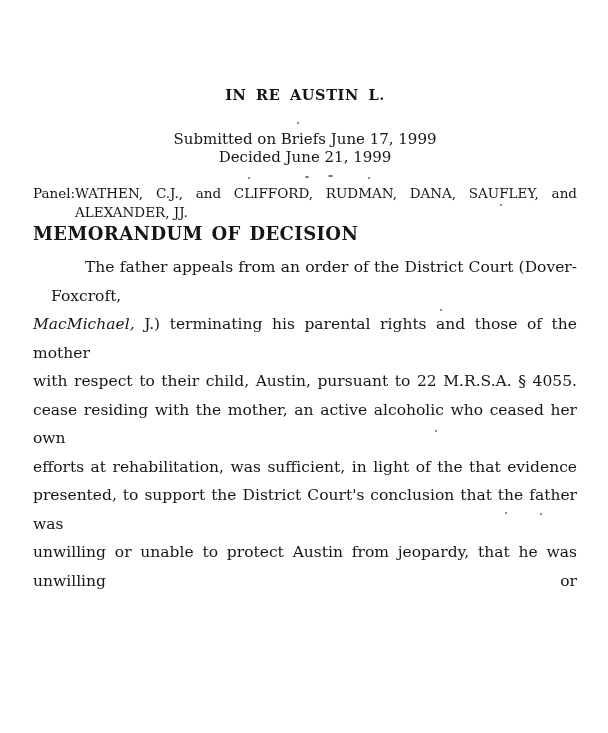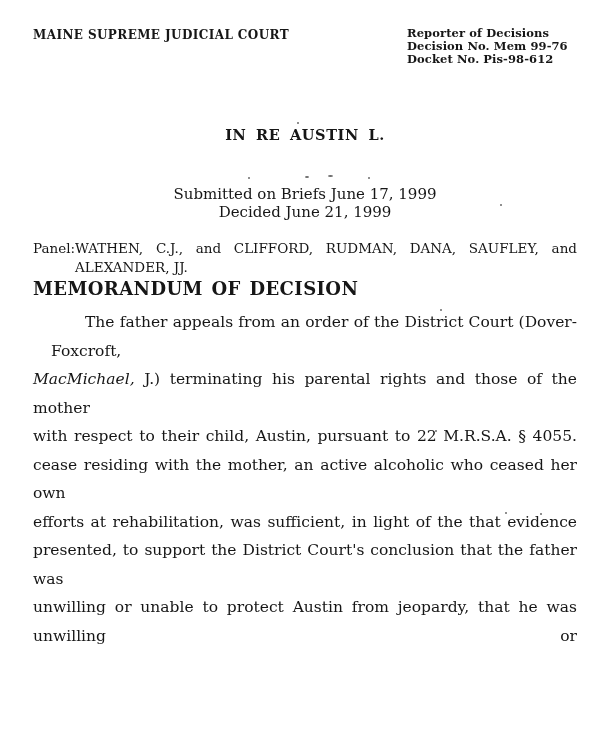--- a/index.html
+++ b/index.html
@@ -44,21 +44,21 @@
   .case-title {
     margin-top: 59px;
     text-align: center;
     font-size: 14.5px;
     line-height: 18px;
     letter-spacing: 0.6px;
     word-spacing: 4px;
     font-weight: 600;
   }
   .dates-block {
-    margin-top: 42px;
+    margin-top: 27px;
     text-align: center;
     font-size: 15px;
     line-height: 17.5px;
     font-weight: 500;
   }
   
   .panel-row {
     margin-top: 18px;
     display: flex;
     font-size: 13.5px;
@@ -115,28 +115,20 @@
     background: #3a3a3a;
     border-radius: 50%;
     opacity: 0.75;
   }
 </style>
 </head>
 <body>
 
 <div class="page">
 
-  <div class="header-row">
-    <div class="court-name">MAINE SUPREME JUDICIAL COURT</div>
-    <div class="reporter-block">
-      <div>Reporter of Decisions</div>
-      <div>Decision No. Mem 99-76</div>
-      <div>Docket No. Pis-98-612</div>
-    </div>
-  </div>
 
   <div class="case-title">IN RE AUSTIN L.</div>
 
   <div class="dates-block">
     <div>Submitted on Briefs June 17, 1999</div>
     <div>Decided June 21, 1999</div>
   </div>
 
   <div class="panel-row">
     <span class="panel-label">Panel:</span>

